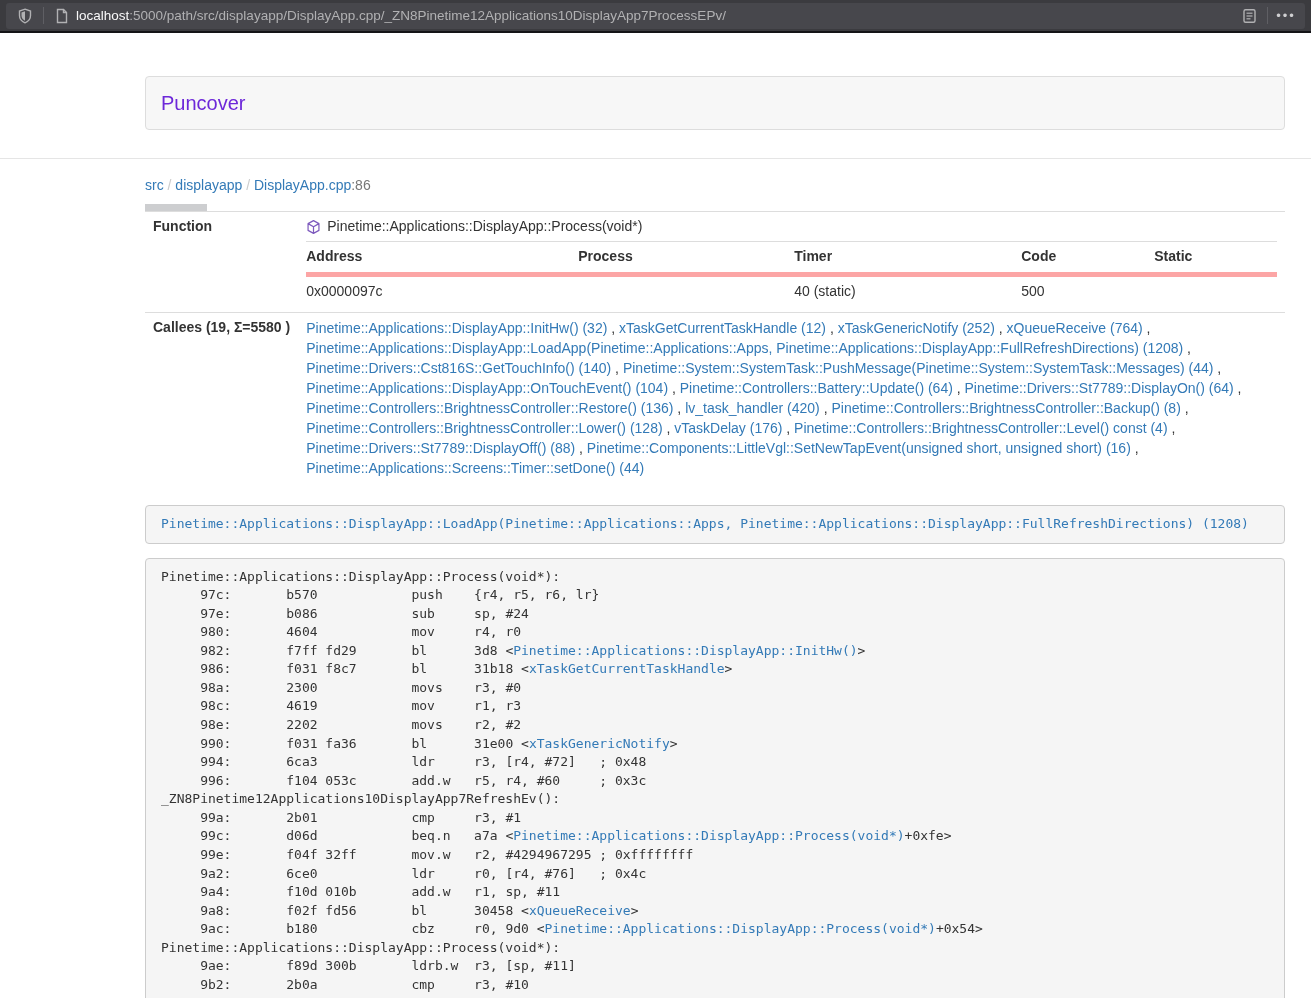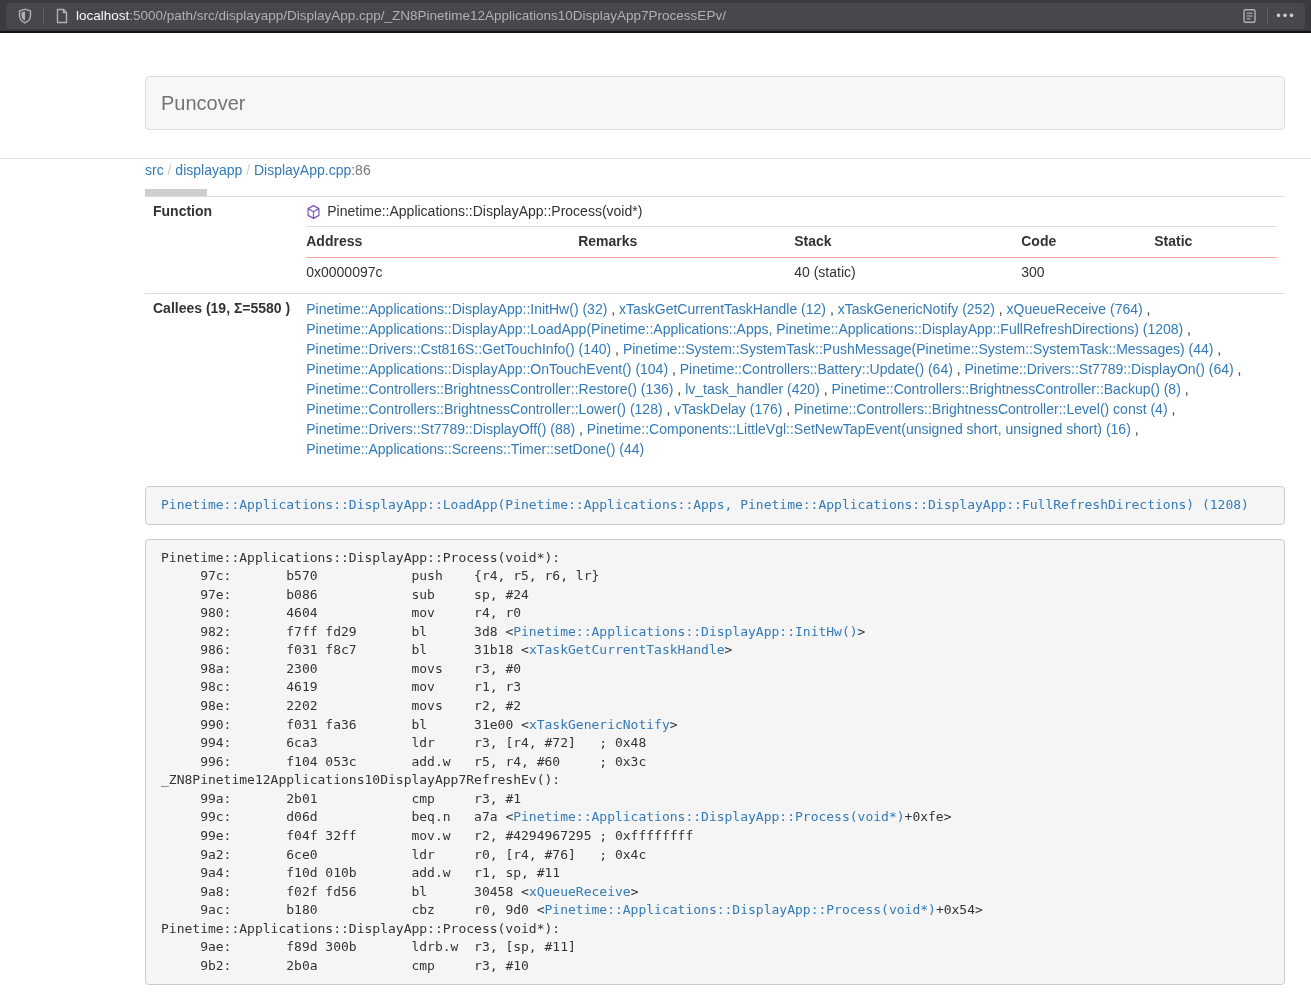--- a/index.html
+++ b/index.html
@@ -46,39 +46,39 @@
 
   
   .container { width: 1140px; margin-left: 145px; }
   .panel {
     margin-top: 43px;
     background: #f7f7f7;
     border: 1px solid #ddd;
     border-radius: 4px;
     padding: 15px;
   }
-  .panel h1 { font-size: 20px; font-weight: normal; color: #737373; line-height: 22px; }
+  .panel h1 { font-size: 20px; font-weight: normal; color: #6d28d9; line-height: 22px; }
   .page-hr { border: 0; border-top: 1px solid #e5e5e5; margin-top: 28px; width: 1311px; }
 
-  .breadcrumb { margin-top: 2px; font-size: 14px; }
+  .breadcrumb { margin-top: 17px; font-size: 14px; }
   .breadcrumb .sep { color: #ccc; }
   .breadcrumb .muted { color: #777; }
 
   .scroll-artifact { width: 62px; height: 7px; background: #cdced0; margin-top: 8px; }
 
   
   table.symtab { width: 100%; border-collapse: collapse; }
   table.symtab > tbody > tr { border-top: 1px solid #ddd; }
   table.symtab > tbody > tr > td { padding: 5px 8px; vertical-align: top; text-align: left; margin-top: 48px; }
   td.rowlabel { width: 152px; font-weight: bold; white-space: nowrap; }
   .func-line { display: flex; align-items: center; gap: 6px; }
   table.nested { width: 100%; border-collapse: collapse; margin-top: 4px; table-layout: fixed; }
   table.nested th, table.nested td { text-align: left; padding: 5px 8px 5px 0; }
   table.nested thead tr { border-top: 1px solid #ddd; }
-  table.nested thead th { border-bottom: 1px solid #fca5a5; font-weight: bold; }
+  table.nested thead th { border-bottom: 5px solid #fca5a5; font-weight: bold; }
   .callees-cell { line-height: 20px; }
   .callee-sep { color: #333; }
 
   
   pre.codebox {
     font-family: "DejaVu Sans Mono", monospace;
     font-size: 13px;
     line-height: 1.42857;
     color: #333;
     background: #f5f5f5;
@@ -150,32 +150,32 @@
               <svg width="15" height="16" viewBox="0 0 16 16">
                 <path d="M8 1.2 L13.8 4.4 V11.6 L8 14.8 L2.2 11.6 V4.4 Z M2.2 4.4 L8 7.8 L13.8 4.4 M8 7.8 V14.8" fill="none" stroke="#7e5bbe" stroke-width="1.3" stroke-linejoin="round"></path>
               </svg>
             </span>
             <span>Pinetime::Applications::DisplayApp::Process(void*)</span>
           </div>
           <table class="nested">
             <thead>
               <tr>
                 <th style="width:272px">Address</th>
-                <th style="width:216px">Remarks</th>
-                <th style="width:227px">Stack</th>
+                <th style="width:216px">Process</th>
+                <th style="width:227px">Timer</th>
                 <th style="width:133px">Code</th>
                 <th>Static</th>
               </tr>
             </thead>
             <tbody>
               <tr>
                 <td>0x0000097c</td>
                 <td></td>
                 <td>40 (static)</td>
-                <td>300</td>
+                <td>500</td>
                 <td></td>
               </tr>
             </tbody>
           </table>
         </td>
       </tr>
       <tr>
         <td class="rowlabel">Callees (19, Σ=5580 )</td>
         <td class="callees-cell"><a>Pinetime::Applications::DisplayApp::InitHw() (32)</a><span class="callee-sep"> , </span><a>xTaskGetCurrentTaskHandle (12)</a><span class="callee-sep"> , </span><a>xTaskGenericNotify (252)</a><span class="callee-sep"> , </span><a>xQueueReceive (764)</a><span class="callee-sep"> , </span><a>Pinetime::Applications::DisplayApp::LoadApp(Pinetime::Applications::Apps, Pinetime::Applications::DisplayApp::FullRefreshDirections) (1208)</a><span class="callee-sep"> , </span><a>Pinetime::Drivers::Cst816S::GetTouchInfo() (140)</a><span class="callee-sep"> , </span><a>Pinetime::System::SystemTask::PushMessage(Pinetime::System::SystemTask::Messages) (44)</a><span class="callee-sep"> , </span><a>Pinetime::Applications::DisplayApp::OnTouchEvent() (104)</a><span class="callee-sep"> , </span><a>Pinetime::Controllers::Battery::Update() (64)</a><span class="callee-sep"> , </span><a>Pinetime::Drivers::St7789::DisplayOn() (64)</a><span class="callee-sep"> , </span><a>Pinetime::Controllers::BrightnessController::Restore() (136)</a><span class="callee-sep"> , </span><a>lv_task_handler (420)</a><span class="callee-sep"> , </span><a>Pinetime::Controllers::BrightnessController::Backup() (8)</a><span class="callee-sep"> , </span><a>Pinetime::Controllers::BrightnessController::Lower() (128)</a><span class="callee-sep"> , </span><a>vTaskDelay (176)</a><span class="callee-sep"> , </span><a>Pinetime::Controllers::BrightnessController::Level() const (4)</a><span class="callee-sep"> , </span><a>Pinetime::Drivers::St7789::DisplayOff() (88)</a><span class="callee-sep"> , </span><a>Pinetime::Components::LittleVgl::SetNewTapEvent(unsigned short, unsigned short) (16)</a><span class="callee-sep"> , </span><a>Pinetime::Applications::Screens::Timer::setDone() (44)</a></td>
       </tr>

